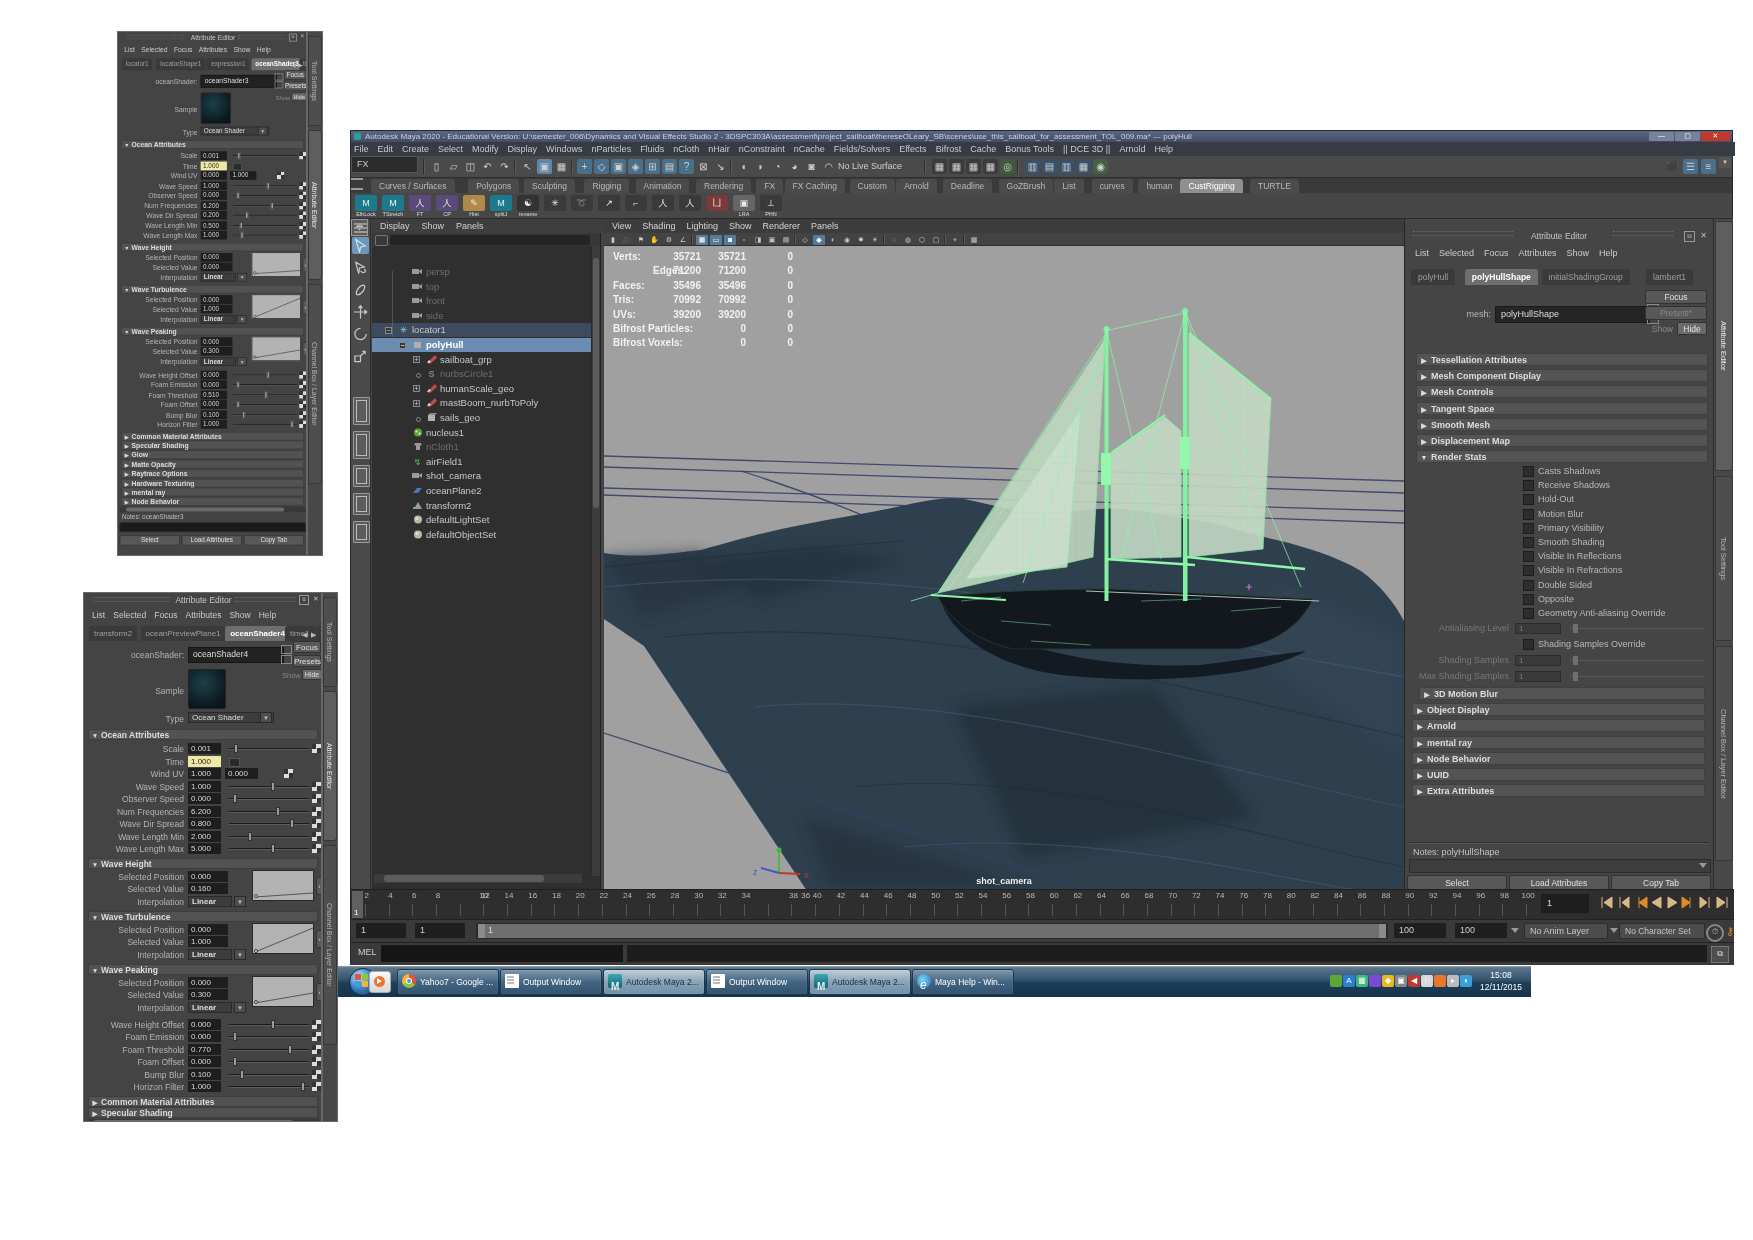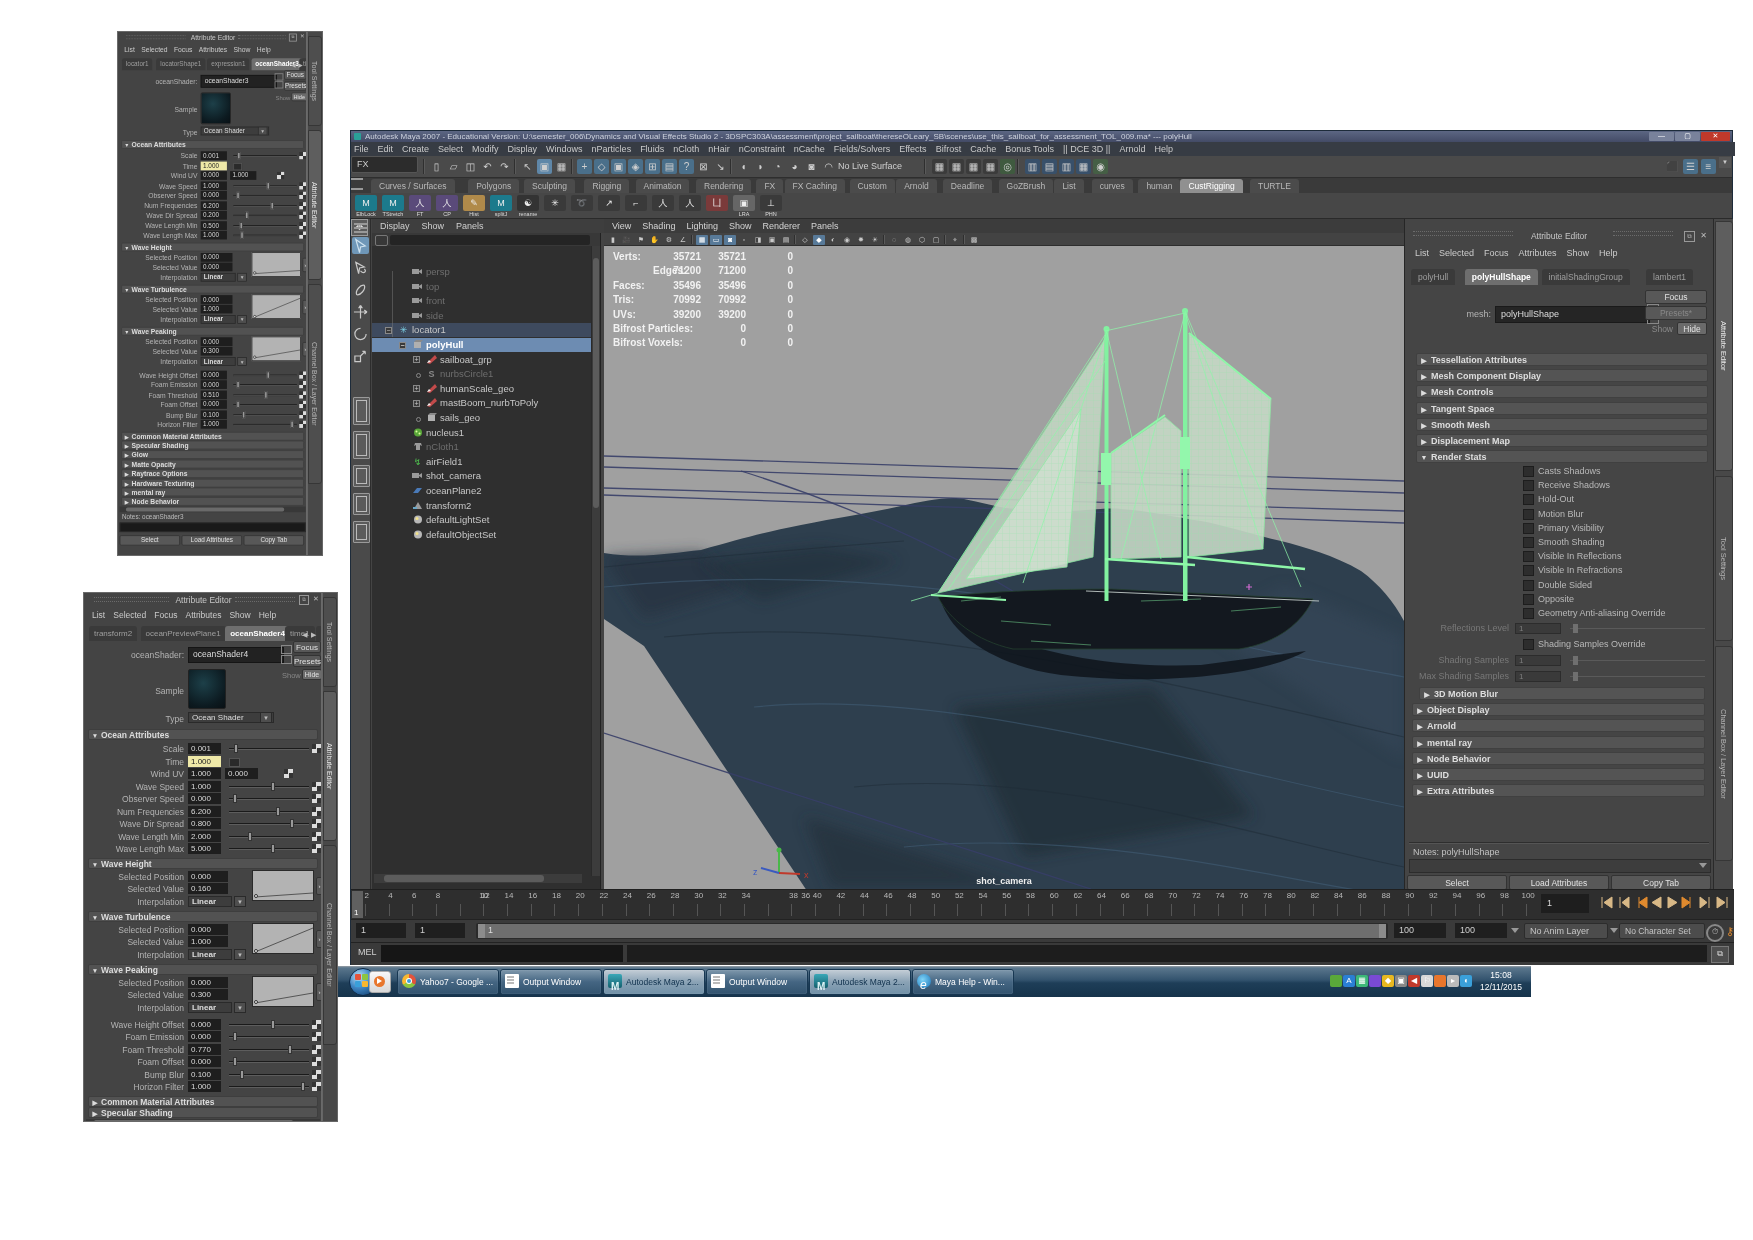--- a/index.html
+++ b/index.html
@@ -117,21 +117,21 @@
   .notesbox{position:absolute;background:#1a1a1a;border:1px solid #2e2e2e;box-sizing:border-box;}
   .hsb{position:absolute;height:7px;background:#383838;}
   .hsb .th{position:absolute;left:8px;top:1px;height:5px;width:85%;background:#6a6a6a;border-radius:2px;}
 </style>
 </head>
 <body>
 
 <div id="maya" class="abs">
   <div id="titlebar" class="abs">
     <div class="abs" style="left:3px;top:2px;width:7px;height:7px;background:#2aa198;border-radius:1px;"></div>
-    <span class="t txt">Autodesk Maya 2007 - Educational Version: U:\semester_006\Dynamics and Visual Effects Studio 2 - 3DSPC303A\assessment\project_sailboat\thereseOLeary_SB\scenes\use_this_sailboat_for_assessment_TOL_009.ma*   ---   polyHull</span>
+    <span class="t txt">Autodesk Maya 2020 - Educational Version: U:\semester_006\Dynamics and Visual Effects Studio 2 - 3DSPC303A\assessment\project_sailboat\thereseOLeary_SB\scenes\use_this_sailboat_for_assessment_TOL_009.ma*   ---   polyHull</span>
     <div class="winbtn" style="right:58px;width:25px;background:#79829b;">—</div>
     <div class="winbtn" style="right:32px;width:25px;background:#79829b;">▢</div>
     <div class="winbtn" style="right:2px;width:29px;background:#c0392b;">✕</div>
   </div>
   <div id="menubar" class="abs" style="padding-left: 3px;"><span>File</span><span>Edit</span><span>Create</span><span>Select</span><span>Modify</span><span>Display</span><span>Windows</span><span>nParticles</span><span>Fluids</span><span>nCloth</span><span>nHair</span><span>nConstraint</span><span>nCache</span><span>Fields/Solvers</span><span>Effects</span><span>Bifrost</span><span>Cache</span><span>Bonus Tools</span><span>|| DCE 3D ||</span><span>Arnold</span><span>Help</span></div>
   <div id="statusbar" class="abs">
       <div style="left: 4px; top: 3px; width: 60px; height: 15px; background: rgb(44, 44, 44); border: 1px solid rgb(85, 85, 85); border-radius: 2px; color: rgb(204, 204, 204); font-size: 9px; line-height: 14px; padding-left: 5px;">FX<div style="position: absolute; right: 1px; top: 1px; width: 12px; height: 11px; background: rgb(85, 85, 85); color: rgb(204, 204, 204); font-size: 6px; text-align: center; line-height: 11px;">▼</div></div>
       <div class="sdiv" style="left: 72px;"></div>
       <div class="sicon" style="left: 78px; background: transparent;">▯</div>
       <div class="sicon" style="left: 95px; background: transparent;">▱</div>
@@ -609,21 +609,21 @@
       <div class="cb" style="left: 118px; top: 332.2px;"></div>
       <div class="cbrow" style="left: 133px; top: 332.2px;">Visible In Reflections</div>
       <div class="cb" style="left: 118px; top: 346.4px;"></div>
       <div class="cbrow" style="left: 133px; top: 346.4px;">Visible In Refractions</div>
       <div class="cb" style="left: 118px; top: 360.6px;"></div>
       <div class="cbrow" style="left: 133px; top: 360.6px;">Double Sided</div>
       <div class="cb" style="left: 118px; top: 374.8px;"></div>
       <div class="cbrow" style="left: 133px; top: 374.8px;">Opposite</div>
       <div class="cb" style="left: 118px; top: 389px;"></div>
       <div class="cbrow" style="left: 133px; top: 389px;">Geometry Anti-aliasing Override</div>
-      <div class="grow" style="left: 0px; top: 404px; width: 104px; text-align: right;">Reflections Level</div>
+      <div class="grow" style="left: 0px; top: 404px; width: 104px; text-align: right;">Antialiasing Level</div>
       <div class="gfield" style="left: 110px; top: 404px; width: 46px;">1</div>
       <div class="gslider" style="left: 165px; top: 409px; width: 135px;"></div>
       <div class="ghandle" style="left: 168px; top: 405px;"></div>
       <div class="cb" style="left: 118px; top: 420px;"></div>
       <div class="cbrow" style="left: 133px; top: 420px;">Shading Samples Override</div>
       <div class="grow" style="left: 0px; top: 436px; width: 104px; text-align: right;">Shading Samples</div>
       <div class="gfield" style="left: 110px; top: 436px; width: 46px;">1</div>
       <div class="gslider" style="left: 165px; top: 441px; width: 135px;"></div>
       <div class="ghandle" style="left: 168px; top: 437px;"></div>
       <div class="grow" style="left: 0px; top: 452px; width: 104px; text-align: right;">Max Shading Samples</div>

